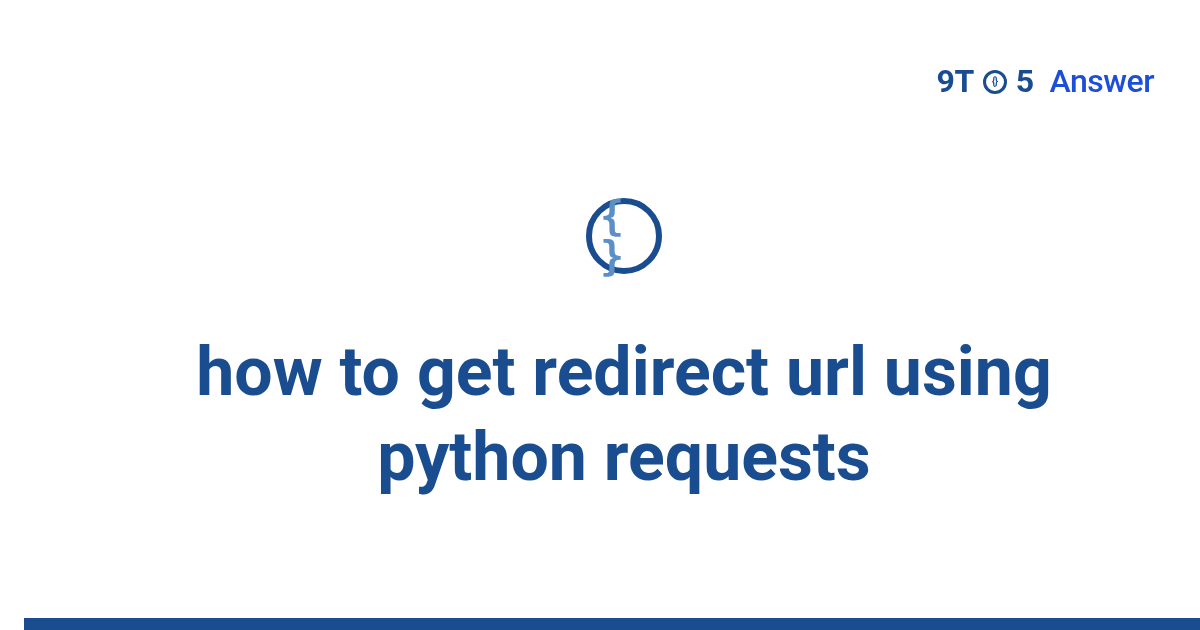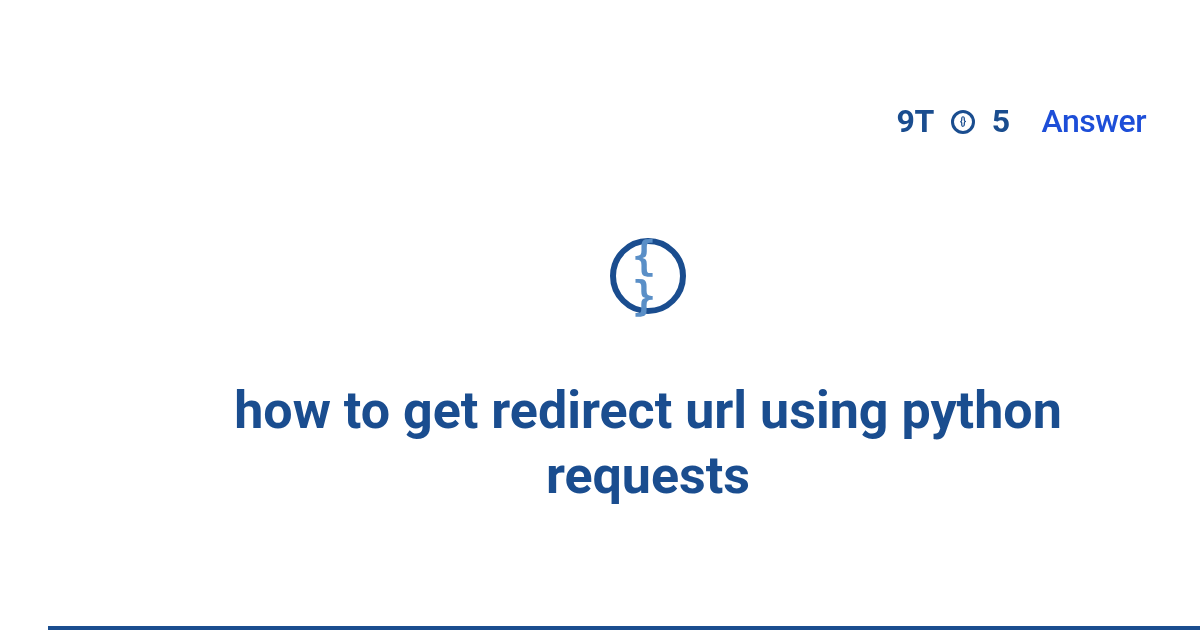--- a/index.html
+++ b/index.html
@@ -1,16 +1,16 @@
 <!DOCTYPE html>
 <html><head>
   <meta charset="utf-8">
   <style>
     * {
-      margin: 16px;
+      margin: 8px;
       padding: 0;
       box-sizing: border-box;
     }
     body {
       width: 1200px;
       height: 630px;
       background: #ffffff;
       font-family: -apple-system, BlinkMacSystemFont, "Segoe UI", Roboto, Helvetica, Arial, sans-serif;
       position: relative;
       overflow: hidden;
@@ -81,21 +81,21 @@
     }
     .braces {
       font-size: 40px;
       font-weight: 700;
       color: #5a8fc7;
       font-family: "Consolas", "Monaco", monospace;
       letter-spacing: 2px;
       line-height: 1;
     }
     .title {
-      font-size: 52px;
+      font-size: 68px;
       font-weight: 700;
       color: #1a4d8f;
       text-align: center;
       line-height: 1.25;
       max-width: 900px;
     }
     .footer-bar {
       position: absolute;
       bottom: 0;
       left: 0;

